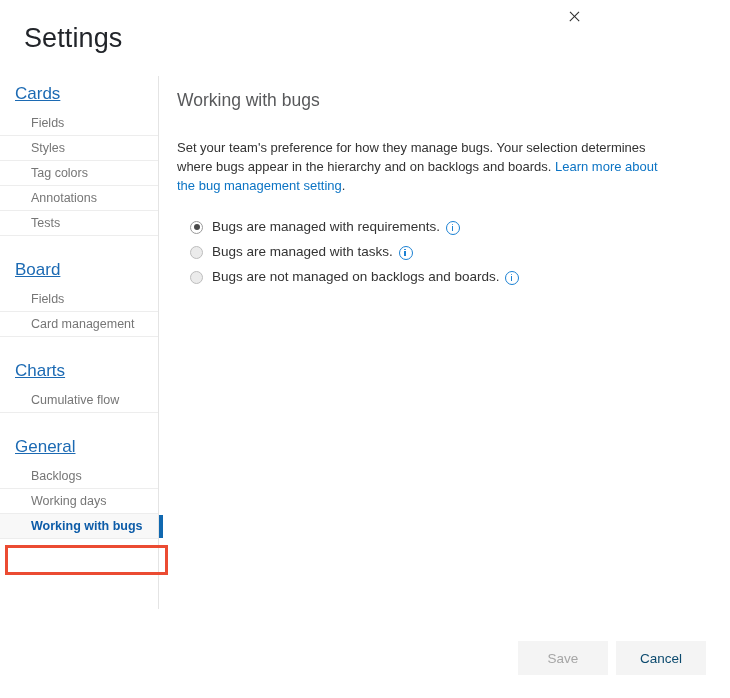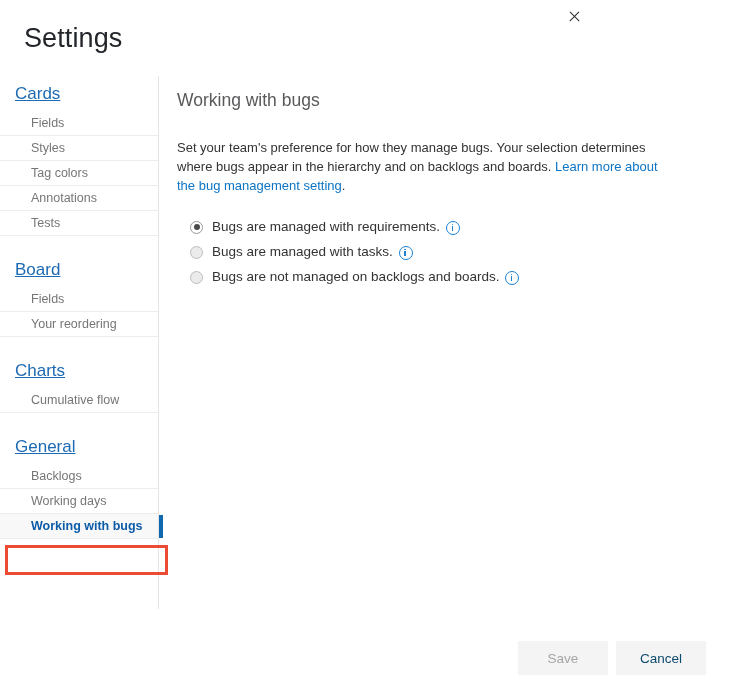--- a/index.html
+++ b/index.html
@@ -282,21 +282,21 @@
         <div class="nav-item"><span>Fields</span></div>
         <div class="nav-item"><span>Styles</span></div>
         <div class="nav-item"><span>Tag colors</span></div>
         <div class="nav-item"><span>Annotations</span></div>
         <div class="nav-item"><span>Tests</span></div>
       </div>
       <div class="nav-spacer"></div>
       <div class="nav-group">
         <div class="nav-header">Board</div>
         <div class="nav-item"><span>Fields</span></div>
-        <div class="nav-item"><span>Your reordering</span></div>
+        <div class="nav-item"><span>Card management</span></div>
       </div>
       <div class="nav-spacer"></div>
       <div class="nav-group">
         <div class="nav-header">Charts</div>
         <div class="nav-item"><span>Cumulative flow</span></div>
       </div>
       <div class="nav-spacer"></div>
       <div class="nav-group">
         <div class="nav-header">General</div>
         <div class="nav-item"><span>Backlogs</span></div>

